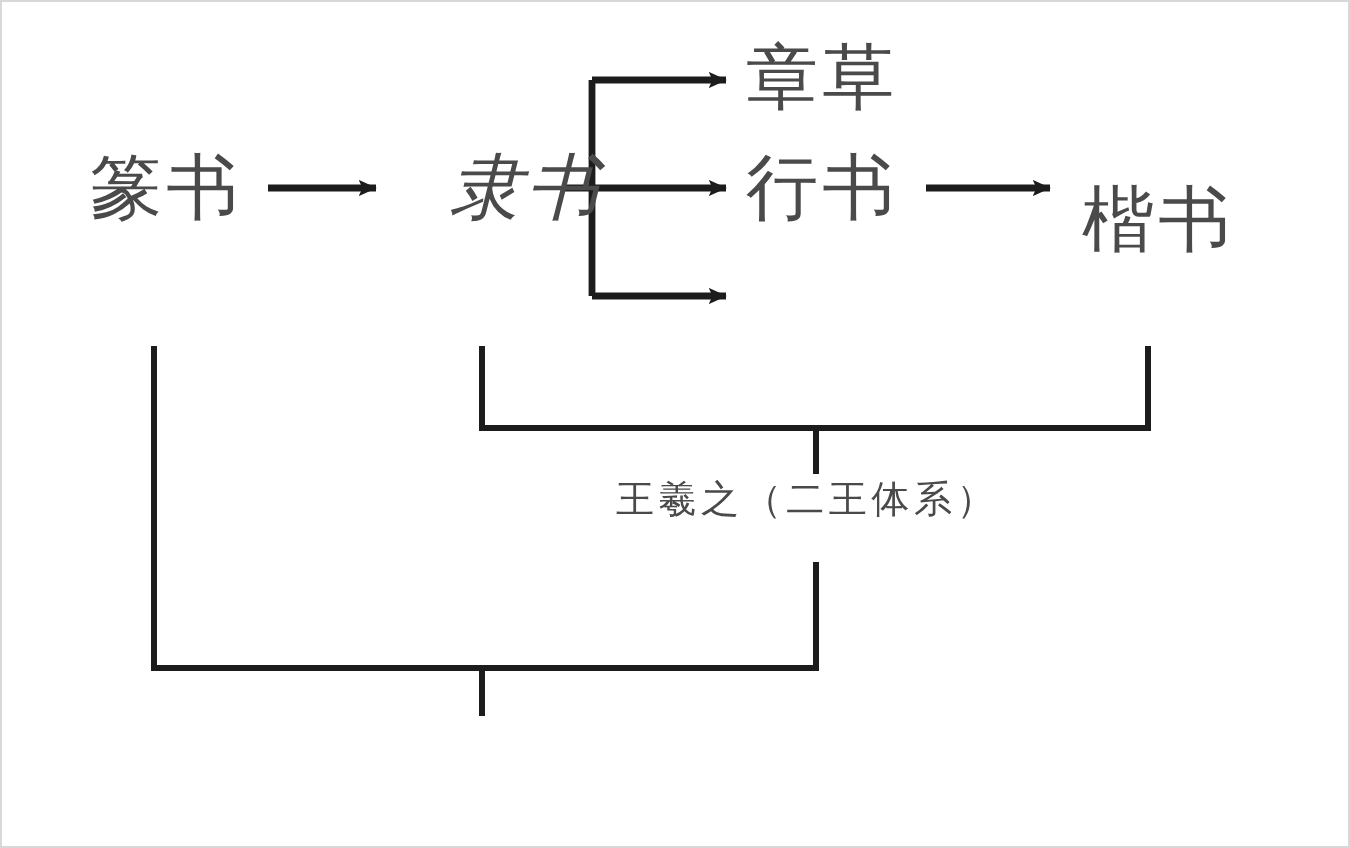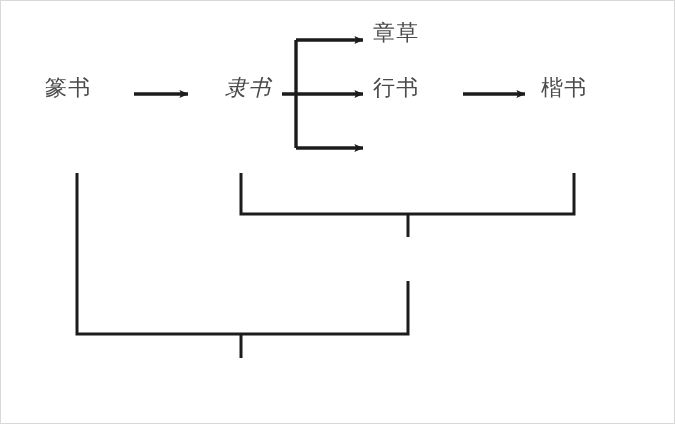--- a/index.html
+++ b/index.html
@@ -27,32 +27,32 @@
   .node-label {
     position: absolute;
     color: #4a4a4a;
     font-family: "DejaVu Sans", "Liberation Sans", sans-serif;
     font-weight: 400;
     white-space: nowrap;
     letter-spacing: 0.06em;
     line-height: 1;
   }
   .script-node {
-    font-size: 22px;
+    font-size: 36px;
   }
   .person-node {
     font-size: 19px;
     letter-spacing: 0.12em;
   }
   #label-zhuanshu   { left: 44px;  top: 76px; }
   #label-lishu      { left: 224px; top: 76px; font-style: italic; }
   #label-zhangcao   { left: 372px; top: 21px; }
   #label-xingshu    { left: 372px; top: 76px; }
   #label-caoshu     { left: 372px; top: 122px; }
-  #label-kaishu     { left: 540px; top: 76px; }
+  #label-kaishu     { left: 540px; top: 92px; }
   #label-wangxizhi  { left: 307px; top: 240px; }
   #label-yanzhenqing{ left: 196px; top: 363px; }
 </style>
 </head>
 <body>
 
 <div id="diagram-root">
 
   <svg id="diagram-svg" viewBox="0 0 675 424">
     <defs>
@@ -100,15 +100,16 @@
 
   <div id="label-lishu" class="node-label script-node">隶书</div>
 
   <div id="label-zhangcao" class="node-label script-node">章草</div>
 
   <div id="label-xingshu" class="node-label script-node">行书</div>
 
 
   <div id="label-kaishu" class="node-label script-node">楷书</div>
 
+  <div id="label-wangxizhi" class="node-label person-node">王羲之（二王体系）</div>
 
 
 </div>
 
 </body></html>

